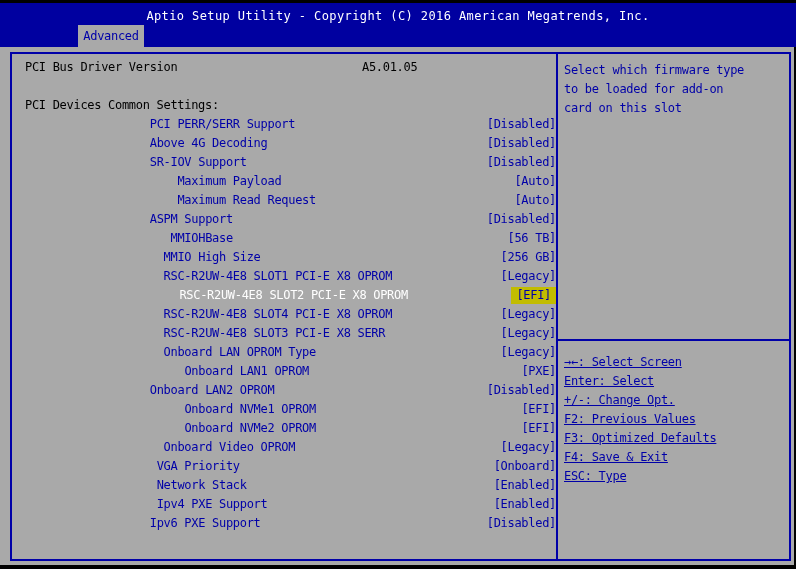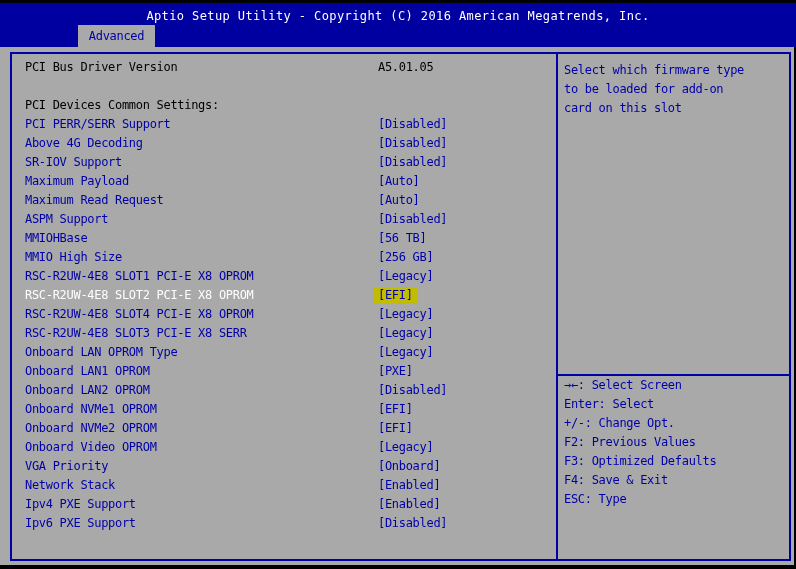--- a/index.html
+++ b/index.html
@@ -12,48 +12,48 @@
     width:796px;height:569px;position:relative;overflow:hidden;
     background:#000;
     font-family:"DejaVu Sans Mono","Liberation Mono",monospace;
     font-size:12px;letter-spacing:-0.3px;
   }
   .screen{position:absolute;inset:0;}
   
   .titlebar{position:absolute;top:3px;left:0;right:0;height:44px;background:var(--header-blue);}
   .title{margin-top:6px;text-align:center;color:#fff;letter-spacing:0.4px;white-space:pre;}
   .tab{
-    position:absolute;left:78px;bottom:0;width:77px;height:22px;
+    position:absolute;left:78px;bottom:0;width:66px;height:22px;
     background:var(--bg-gray);color:var(--navy);
     text-align:center;line-height:22px;cursor:default;
   }
   
   .main{position:absolute;top:47px;left:0;right:2px;bottom:4px;background:var(--bg-gray);}
   .box{
     position:absolute;left:10px;top:5px;right:3px;bottom:4px;
     border:2px solid var(--navy);display:flex;
   }
   .left-pane{width:544px;flex:none;padding:4px 0 0 13px;overflow:hidden;}
   .right-pane{flex:1;border-left:2px solid var(--navy);display:flex;flex-direction:column;overflow:hidden;}
   
-  .row{display:flex;height:19px;line-height:19px;white-space:pre;gap:16px;}
+  .row{display:flex;height:19px;line-height:19px;white-space:pre;}
   .row.spacer{height:19px;}
   .row .label{width:337px;flex:none;overflow:hidden;}
   .row .val{flex:none;}
   .row.static{color:var(--black-text);}
-  .row.option{color:var(--navy);}
+  .row.option{color:var(--navy);justify-content:flex-end;}
   .row.option.selected .label{color:var(--selected-text);}
   .row .hl{
     background:var(--highlight-yellow);color:var(--navy);
     margin-left:-5px;padding:0 5px;display:inline-block;height:17px;line-height:17px;margin-top:1px;
   }
   
-  .help{height:322px;flex:none;border-bottom:2px solid var(--navy);padding:7px 4px 0 6px;color:var(--navy);}
+  .help{height:287px;flex:none;border-bottom:2px solid var(--navy);padding:7px 4px 0 6px;color:var(--navy);}
   .help .hline{height:19px;line-height:19px;white-space:pre;}
-  .legend{flex:1;padding:0 2px 0 6px;color:var(--navy);}
+  .legend{flex:1;padding:12px 2px 0 6px;color:var(--navy);text-decoration:underline;}
   .legend .kline{height:19px;line-height:19px;white-space:pre;}
 </style>
 </head>
 <body>
 
 <div class="screen">
 
   <div class="titlebar">
     <div class="title">Aptio Setup Utility - Copyright (C) 2016 American Megatrends, Inc.</div>
     <div class="tab">Advanced</div>

